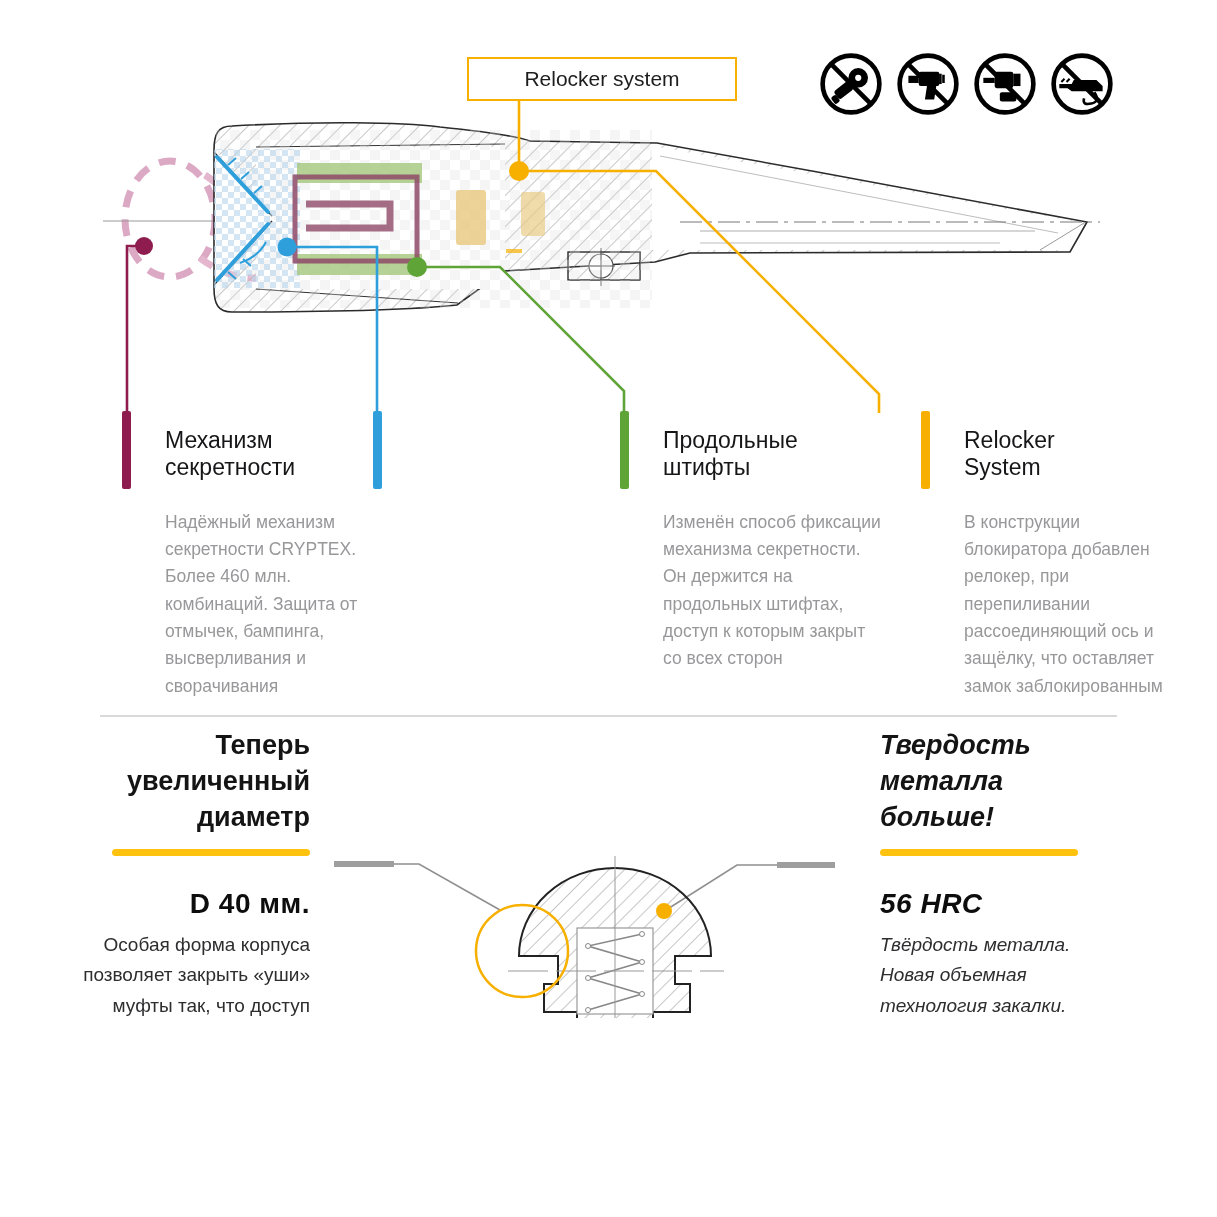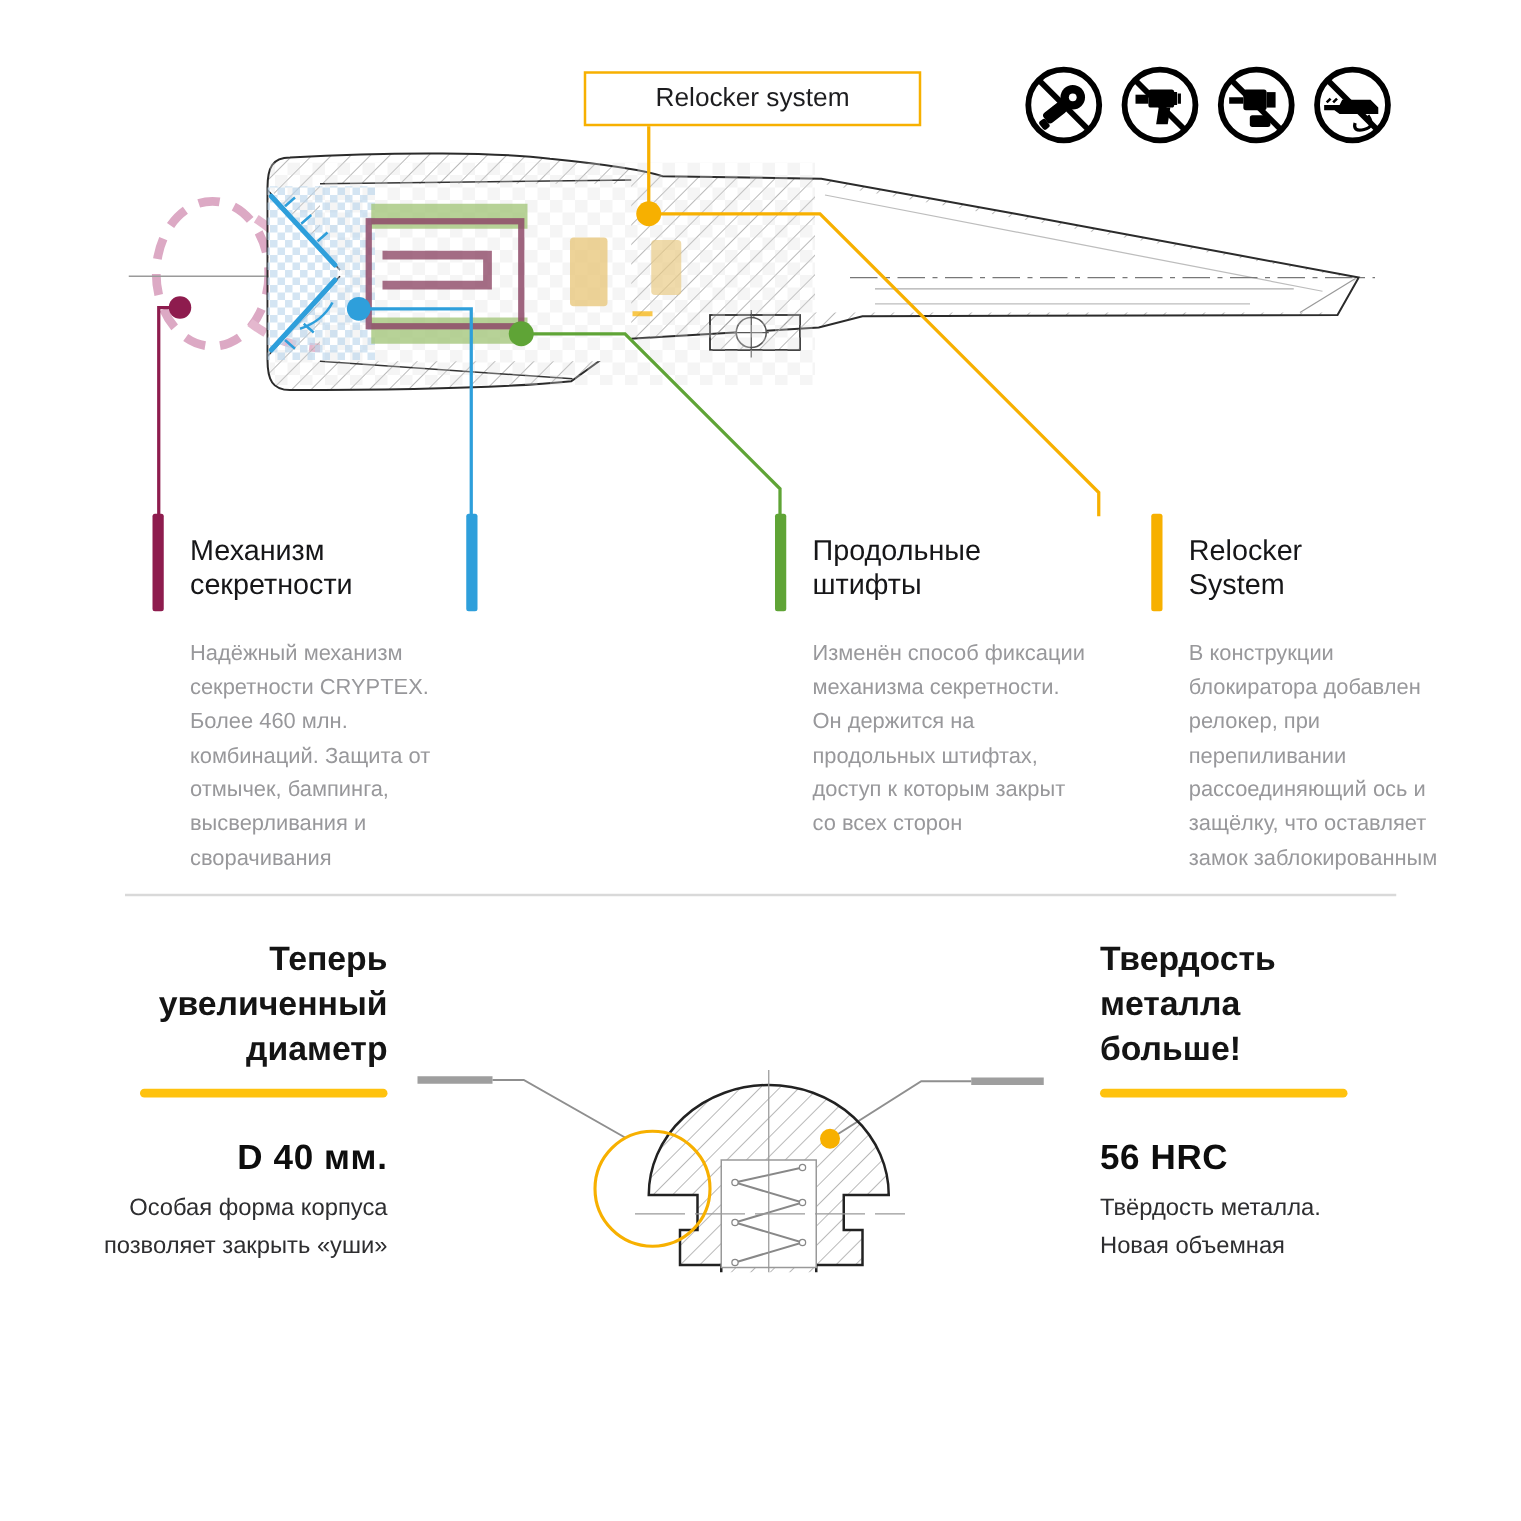--- a/index.html
+++ b/index.html
@@ -13,34 +13,34 @@
     border:2px solid #F7B000;background:#fff;display:flex;align-items:center;justify-content:center;
     font-size:21px;color:#1d1d1f;}
 
   
   .icons-row{position:absolute;left:818px;top:51px;display:flex;gap:11px;}
   .icons-row svg{width:66px;height:66px;}
 
   
   .feature{position:absolute;top:411px;}
   .f-bar{position:absolute;left:0;top:0;width:9px;height:78px;border-radius:2px;background:#999;}
-  .f-text{margin-left:30px;padding-top:16px;}
+  .f-text{margin-left:43px;padding-top:16px;}
   .f-title{font-size:23px;line-height:1.17;font-weight:500;white-space:pre-line;color:#161618;}
   .f-body{margin-top:28px;font-size:17.5px;line-height:1.56;color:#98989B;}
   .feature.f1{left:122px;width:245px;}
   .feature.f2{left:373px;width:235px;}
   .feature.f3{left:620px;width:250px;}
   .feature.f4{left:921px;width:240px;}
 
   .divider{position:absolute;left:100px;top:715px;width:1017px;height:2px;background:#D9D9D9;}
 
   
-  .bb{position:absolute;top:750px;width:232px;}
+  .bb{position:absolute;top:728px;width:232px;}
   .bb-left{left:78px;text-align:right;}
-  .bb-right{left:880px;text-align:left;}
+  .bb-right{left:880px;text-align:left;font-style:italic;}
   .bb-title{font-size:27px;font-weight:700;line-height:1.33;white-space:pre-line;color:#141414;}
   .bb-underline{height:7px;border-radius:4px;background:#FFC20E;margin-top:13px;width:198px;}
   .bb-left .bb-underline{margin-left:auto;}
   .bb-value{margin-top:32px;font-size:28px;font-weight:700;color:#0d0d0d;letter-spacing:.5px;}
   .bb-body{margin-top:10px;font-size:19px;line-height:1.6;color:#2E2E30;}
 </style>
 </head>
 <body>
 
 <div class="canvas">

